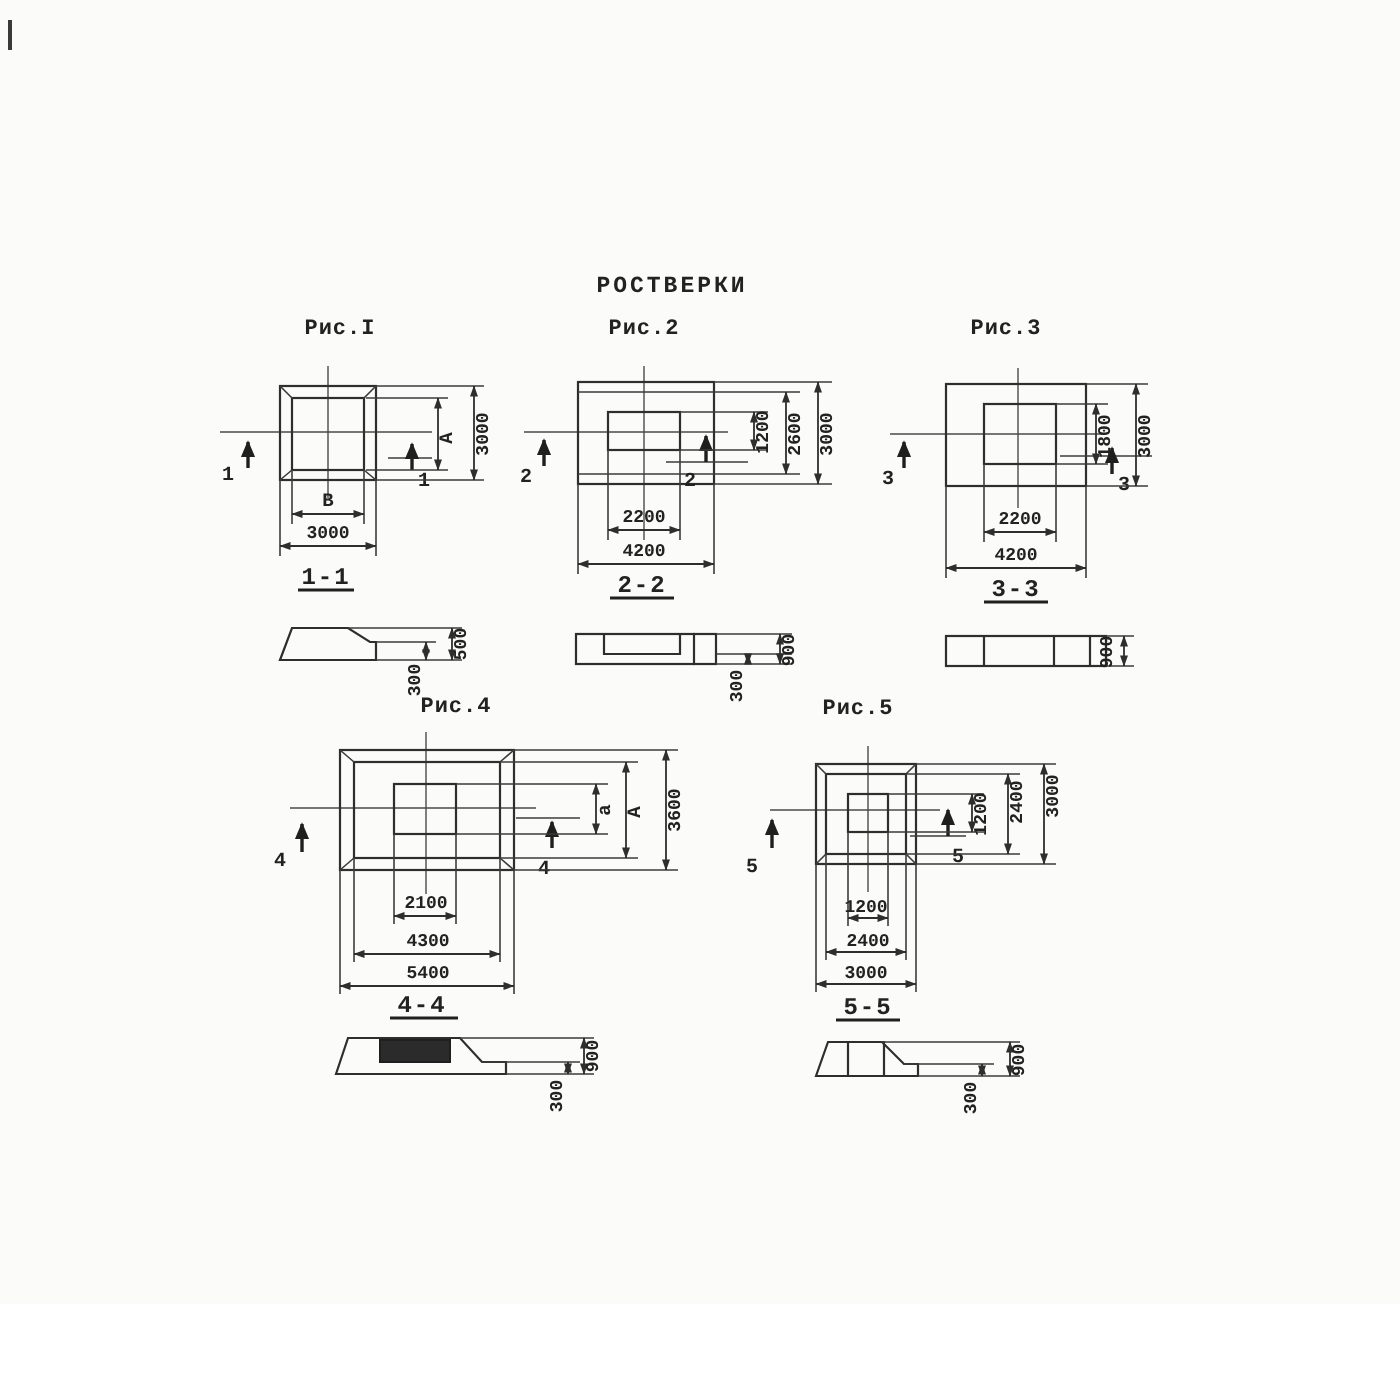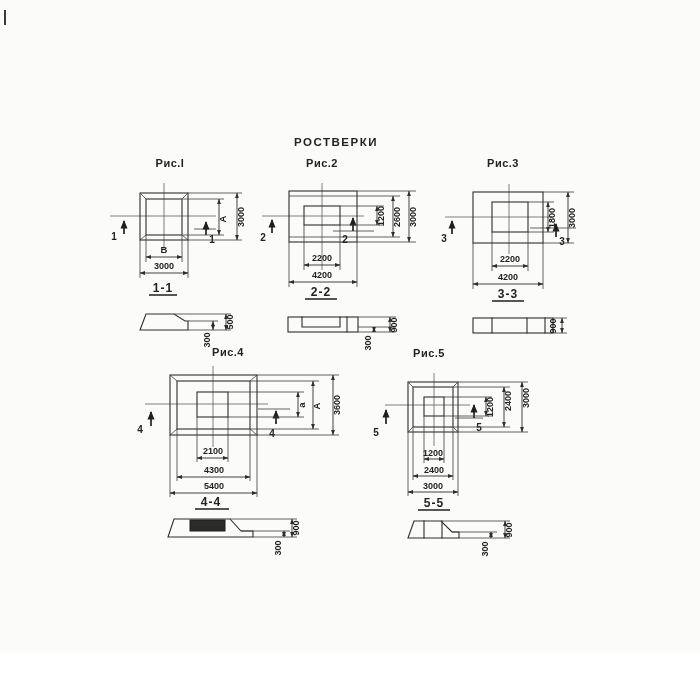--- a/index.html
+++ b/index.html
@@ -1,20 +1,20 @@
 <!DOCTYPE html>
 <html><head>
 <meta charset="utf-8">
 <style>
   html,body{margin:0;padding:0;background:#ffffff;}
   #canvas{
     position:relative;width:700px;height:652px;
     background:#fbfbf9;
     overflow:hidden;
-    font-family:Liberation Sans, sans-serif;
+    font-family:Liberation Mono, monospace;
   }
   svg text{fill:#222;}
   .ln{stroke:#2e2e2e;stroke-width:1.1;fill:none;stroke-linecap:square;}
   .thin{stroke:#3c3c3c;stroke-width:0.8;fill:none;}
   .center{stroke:#4a4a4a;stroke-width:0.7;fill:none;}
   .dimline{stroke:#2e2e2e;stroke-width:0.9;fill:none;}
   .cut{stroke:#1f1f1f;stroke-width:1.7;fill:none;}
   .under{stroke:#1f1f1f;stroke-width:1.5;}
   .t-title{font-size:11.5px;font-weight:bold;letter-spacing:1.5px;}
   .t-fig{font-size:11px;font-weight:bold;letter-spacing:0.5px;}

